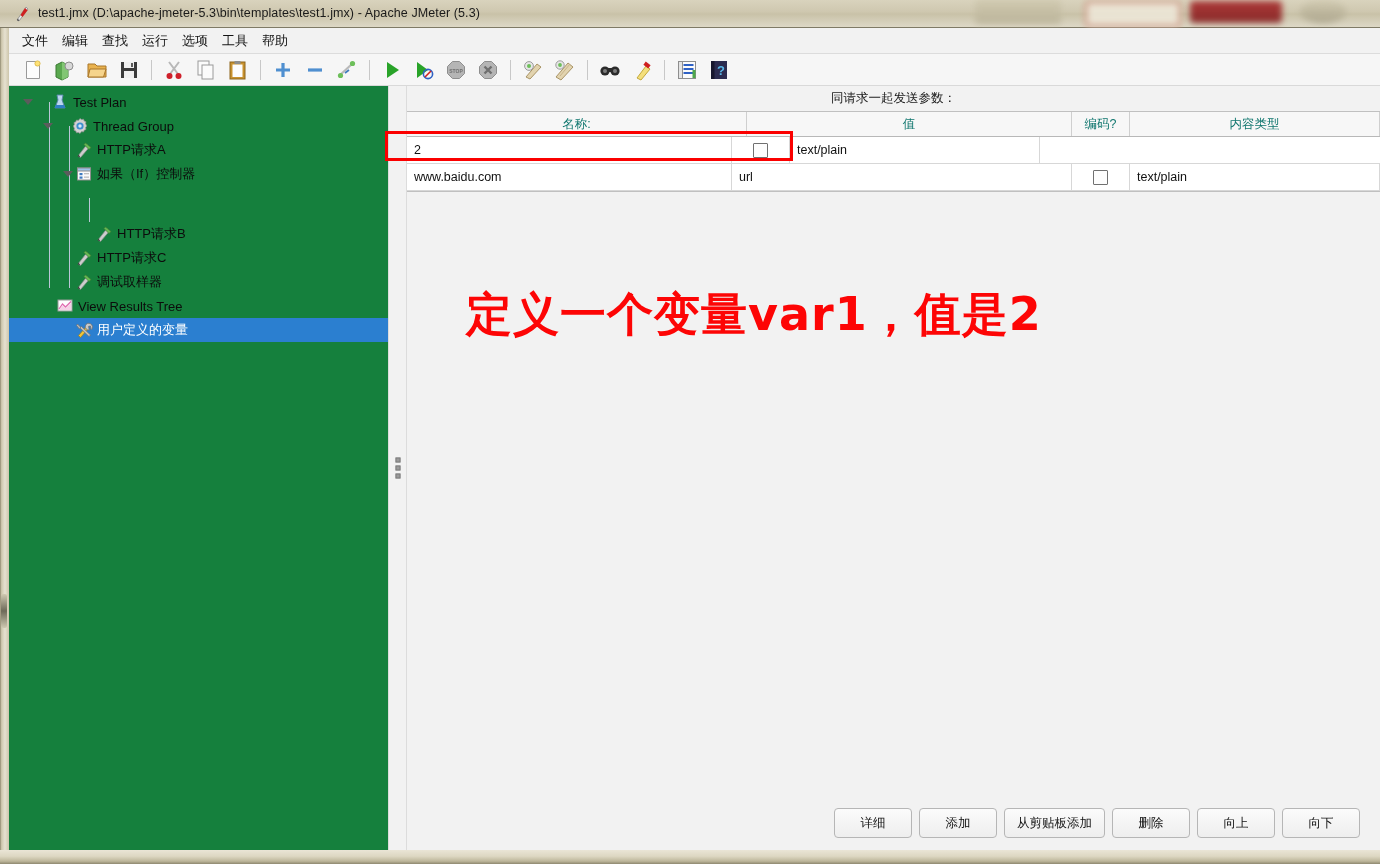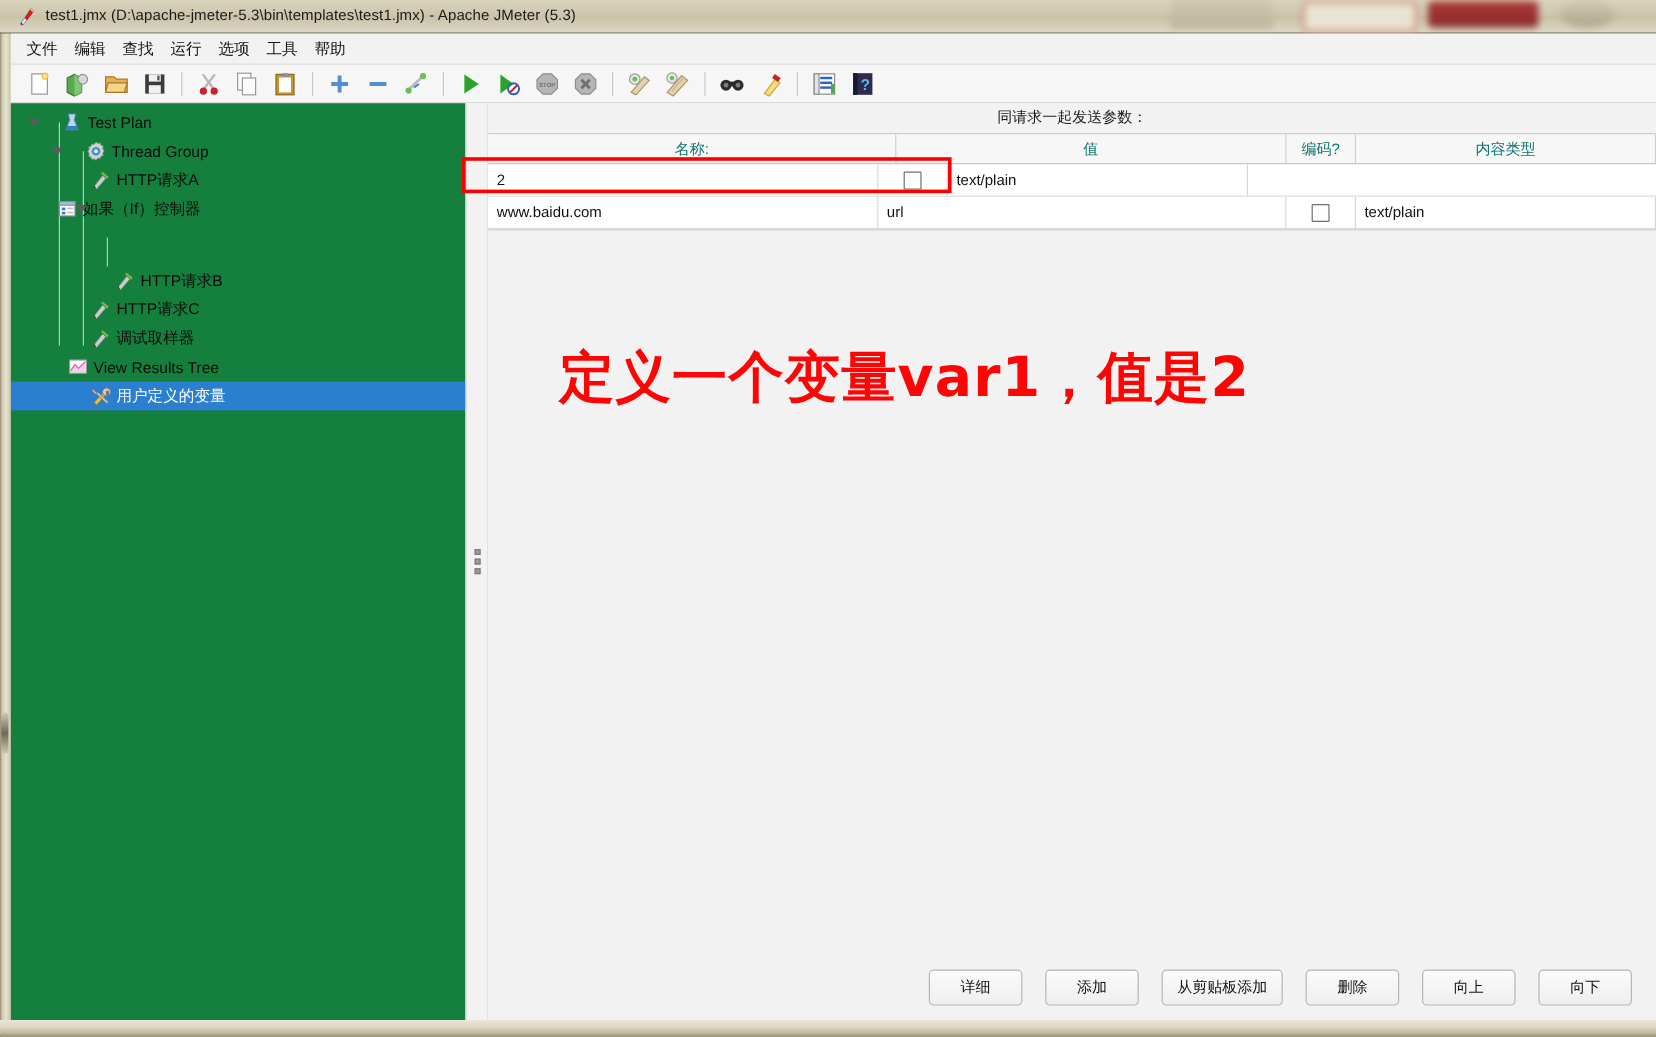--- a/index.html
+++ b/index.html
@@ -85,21 +85,21 @@
   .cbx{width:13px;height:13px;border:1px solid #707070;background:#fdfdfd;border-radius:1px;}
 
   
   .red-box{position:absolute;left:385px;top:131px;width:408px;height:30px;
     border:3px solid #fb0000;box-sizing:border-box;pointer-events:none;}
   .red-note{position:absolute;left:466px;top:284px;font-size:46px;font-weight:bold;color:#fd0505;
     font-family:"DejaVu Sans","Liberation Sans",sans-serif;white-space:nowrap;letter-spacing:1px;}
 
   
   .btnbar{position:absolute;left:0;bottom:12px;width:973px;height:30px;
-    display:flex;justify-content:flex-end;align-items:center;gap:19px;padding-right:20px;box-sizing:border-box;}
+    display:flex;justify-content:flex-end;align-items:center;gap:7px;padding-right:20px;box-sizing:border-box;}
   .btn{min-width:52px;height:28px;padding:0 12px;font-size:12.5px;color:#111;
     background:linear-gradient(to bottom,#fbfbfb,#eeeeee);border:1px solid #b6b6b6;border-radius:4px;
     display:flex;align-items:center;justify-content:center;cursor:default;white-space:nowrap;}
 </style>
 </head>
 <body>
 
 <div class="app">
 
   <div class="frame-left"></div>
@@ -318,21 +318,21 @@
           <span class="ticon">
             <svg width="18" height="18" viewBox="0 0 18 18">
               <path d="M3 15 L12 3.5 L14.5 6 L5.5 16.5 Z" fill="#cdcdcd" stroke="#8e8e8e" stroke-width=".7"></path>
               <path d="M10.5 2 L16 6.5 L14 8.5 L9 3.5 Z" fill="#66bb52" stroke="#3f7a33" stroke-width=".7"></path>
               <path d="M2.6 15.2 L5.4 16.6 L3.6 13.4 Z" fill="#3a3a3a"></path>
             </svg>
           </span>
           <span class="tlabel">HTTP请求A</span>
         </div>
 
-        <div class="trow" style="padding-left:38px;">
+        <div class="trow" style="padding-left:66px;">
           <span class="toggle" style="left:53px;top:6px;"></span>
           <span class="ticon">
             <svg width="18" height="18" viewBox="0 0 18 18">
               <rect x="2.5" y="3" width="13" height="12" fill="#fafafa" stroke="#8e8e8e"></rect>
               <rect x="2.5" y="3" width="13" height="3" fill="#9fc3e8" stroke="#8e8e8e"></rect>
               <rect x="4.5" y="8" width="3" height="2.2" fill="#3f7bbf"></rect>
               <rect x="4.5" y="11.5" width="3" height="2.2" fill="#3f7bbf"></rect>
               <rect x="9" y="8" width="5" height="1.3" fill="#bdbdbd"></rect>
               <rect x="9" y="11.5" width="5" height="1.3" fill="#bdbdbd"></rect>
             </svg>

